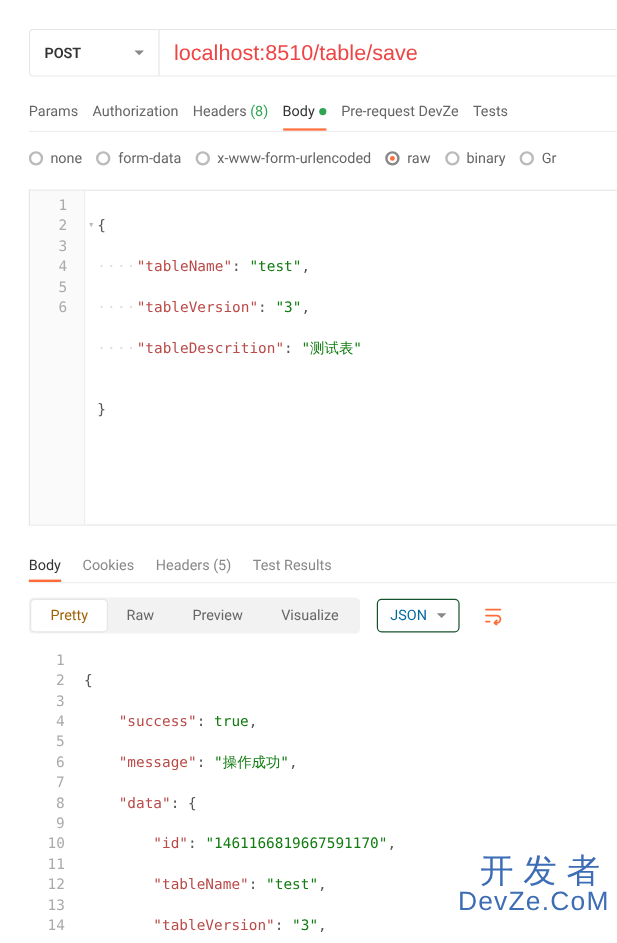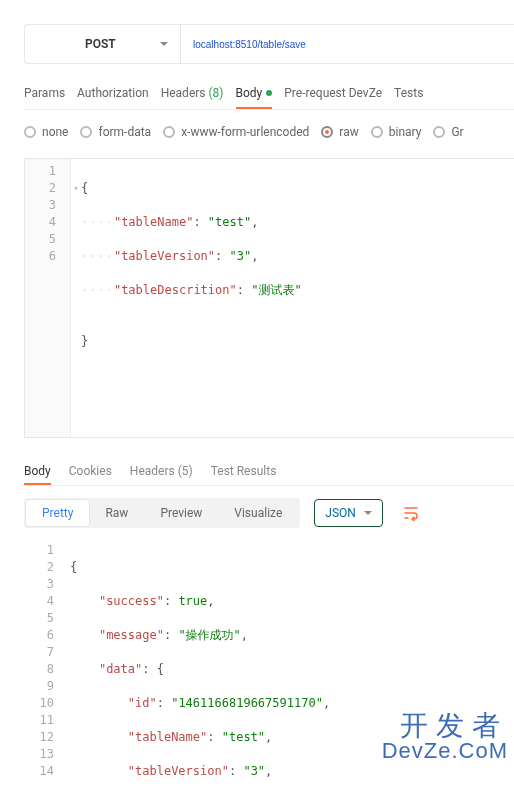--- a/index.html
+++ b/index.html
@@ -15,40 +15,39 @@
   }
   .urlbar {
     margin: 24px 0 0 24px;
     height: 40px;
     border: 1px solid #e6e6e6;
     border-right: none;
     border-radius: 4px 0 0 4px;
     display: flex;
     align-items: center;
     background: #fff;
-    padding-left: 48px;
   }
   .method-select {
     width: 108px;
     height: 100%;
     display: flex;
     align-items: center;
     padding: 0 12px;
     border-right: 1px solid #e6e6e6;
     justify-content: space-between;
   }
   .method-select span { font-weight: 600; font-size: 12px; color: #333; }
   .chev { width: 0; height: 0; border-left: 4px solid transparent; border-right: 4px solid transparent; border-top: 4px solid #888; }
   .url-input {
     flex: 1;
     border: none;
     outline: none;
-    font-size: 10px;
+    font-size: 18px;
     padding: 0 12px;
-    color: #1d4ed8;
+    color: #ef4444;
     background: transparent;
   }
   .tabs {
     margin: 12px 0 0 24px;
     display: flex;
     gap: 12px;
     border-bottom: 1px solid #eee;
     padding-bottom: 0;
     height: 34px;
     align-items: center;
@@ -136,21 +135,21 @@
     gap: 0;
     align-items: center;
   }
   .seg {
     background: #f2f2f2;
     border-radius: 4px;
     display: flex;
     padding: 2px;
   }
   .segbtn { padding: 6px 16px; border-radius: 3px; color: #666; }
-  .segbtn.active { background: #fff; color: #3b82f6; box-shadow: 0 0 0 1px #e6e6e6; }
+  .segbtn.active { background: #fff; color: #a16207; box-shadow: 0 0 0 1px #e6e6e6; }
   .lang-select {
     margin-left: 14px;
     border: 1px solid #14532d;
     border-radius: 4px;
     padding: 6px 10px;
     display: flex;
     gap: 8px;
     align-items: center;
     color: #0369a1;
     justify-content: flex-end;

